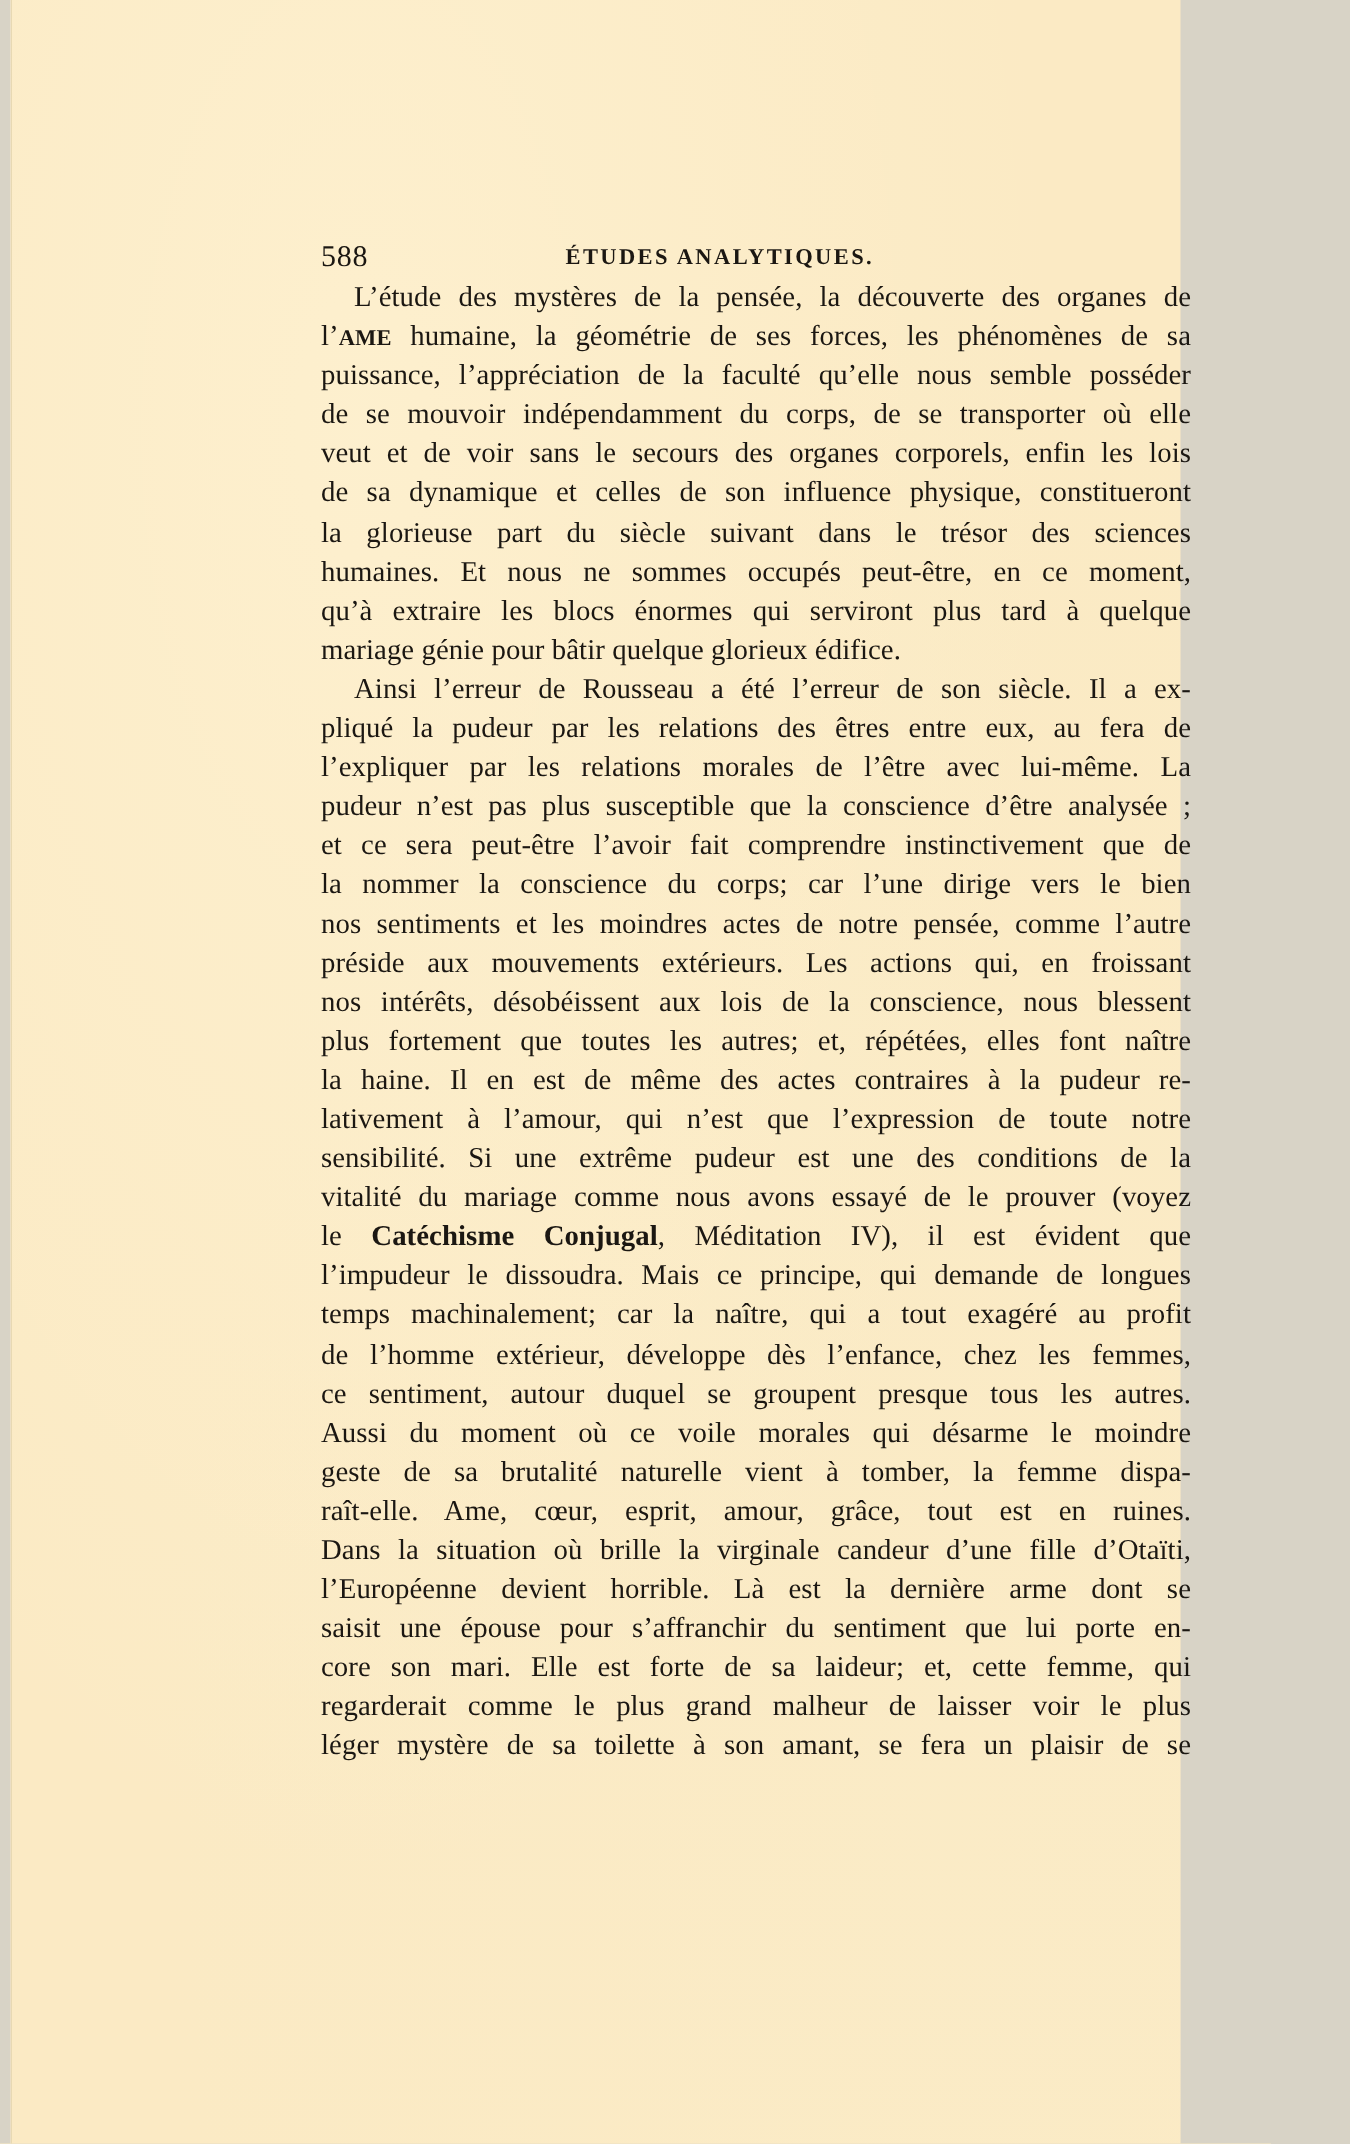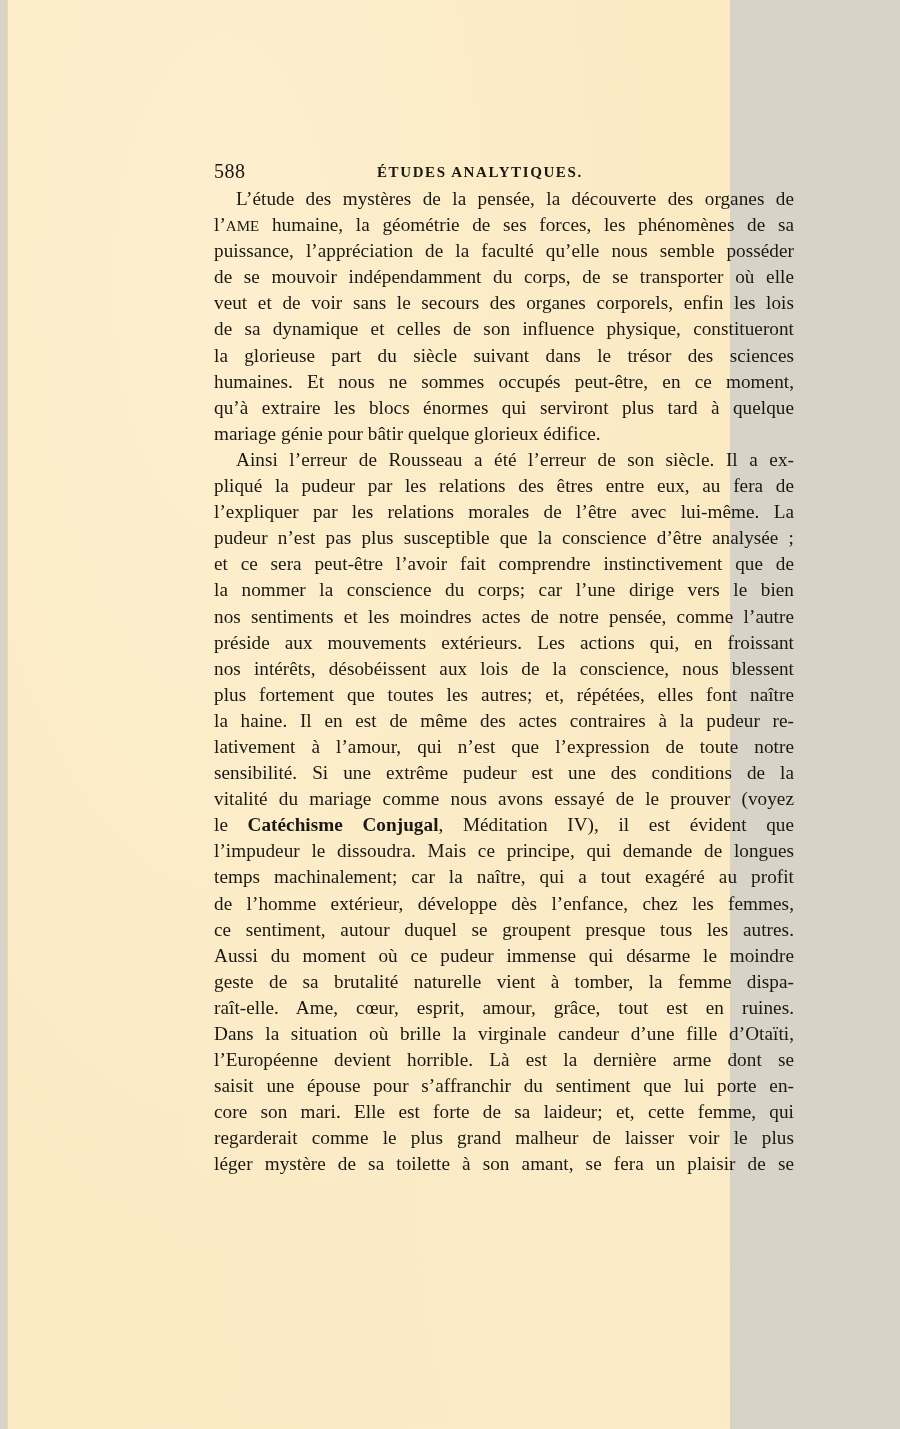--- a/index.html
+++ b/index.html
@@ -10,21 +10,21 @@
       width: 900px;
       height: 1429px;
       background: #d8d3c6;
       position: relative;
       overflow: hidden;
     }
     .page {
       position: absolute;
       left: 7px;
       top: 0;
-      width: 723px;
+      width: 780px;
       height: 1429px;
       background: #fbeac4;
       background-image:
         radial-gradient(ellipse at 30% 20%, rgba(255,244,214,0.55), rgba(255,244,214,0) 60%),
         radial-gradient(ellipse at 80% 85%, rgba(250,236,200,0.5), rgba(250,236,200,0) 60%);
       box-shadow: inset 1px 0 0 #e8d9b3;
     }
     .text-block {
       position: absolute;
       left: 207px;
@@ -67,21 +67,21 @@
       font-weight: 500;
     }
     .line.last {
       text-align-last: left;
     }
     .line.indent {
       padding-left: 22px;
     }
     .smallcaps {
       font-variant: small-caps;
-      font-weight: normal;
+      font-weight: bold;
       font-size: 15px;
       margin-top: 40px;
     }
     .italic {
       font-weight: bold;
     }
   </style>
 </head>
 <body>
 
@@ -118,21 +118,21 @@
       <span class="line">plus fortement que toutes les autres; et, répétées, elles font naître</span>
       <span class="line">la haine. Il en est de même des actes contraires à la pudeur re-</span>
       <span class="line">lativement à l’amour, qui n’est que l’expression de toute notre</span>
       <span class="line">sensibilité. Si une extrême pudeur est une des conditions de la</span>
       <span class="line">vitalité du mariage comme nous avons essayé de le prouver (voyez</span>
       <span class="line"><span>le </span><span class="italic">Catéchisme Conjugal</span><span>, Méditation IV), il est évident que</span></span>
       <span class="line">l’impudeur le dissoudra. Mais ce principe, qui demande de longues</span>
       <span class="line">temps machinalement; car la naître, qui a tout exagéré au profit</span>
       <span class="line">de l’homme extérieur, développe dès l’enfance, chez les femmes,</span>
       <span class="line">ce sentiment, autour duquel se groupent presque tous les autres.</span>
-      <span class="line">Aussi du moment où ce pudeur immense qui désarme le moindre</span>
+      <span class="line">Aussi du moment où ce voile morales qui désarme le moindre</span>
       <span class="line">geste de sa brutalité naturelle vient à tomber, la femme dispa-</span>
       <span class="line">raît-elle. Ame, cœur, esprit, amour, grâce, tout est en ruines.</span>
       <span class="line">Dans la situation où brille la virginale candeur d’une fille d’Otaïti,</span>
       <span class="line">l’Européenne devient horrible. Là est la dernière arme dont se</span>
       <span class="line">saisit une épouse pour s’affranchir du sentiment que lui porte en-</span>
       <span class="line">core son mari. Elle est forte de sa laideur; et, cette femme, qui</span>
       <span class="line">regarderait comme le plus grand malheur de laisser voir le plus</span>
       <span class="line">léger mystère de sa toilette à son amant, se fera un plaisir de se</span>
     </div>
   </div>

